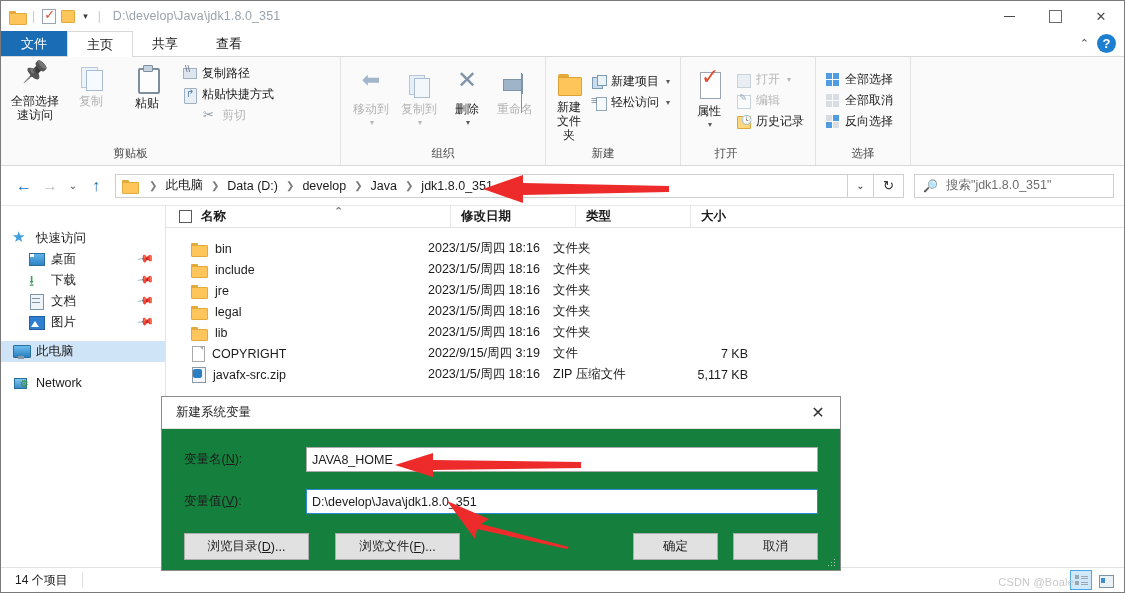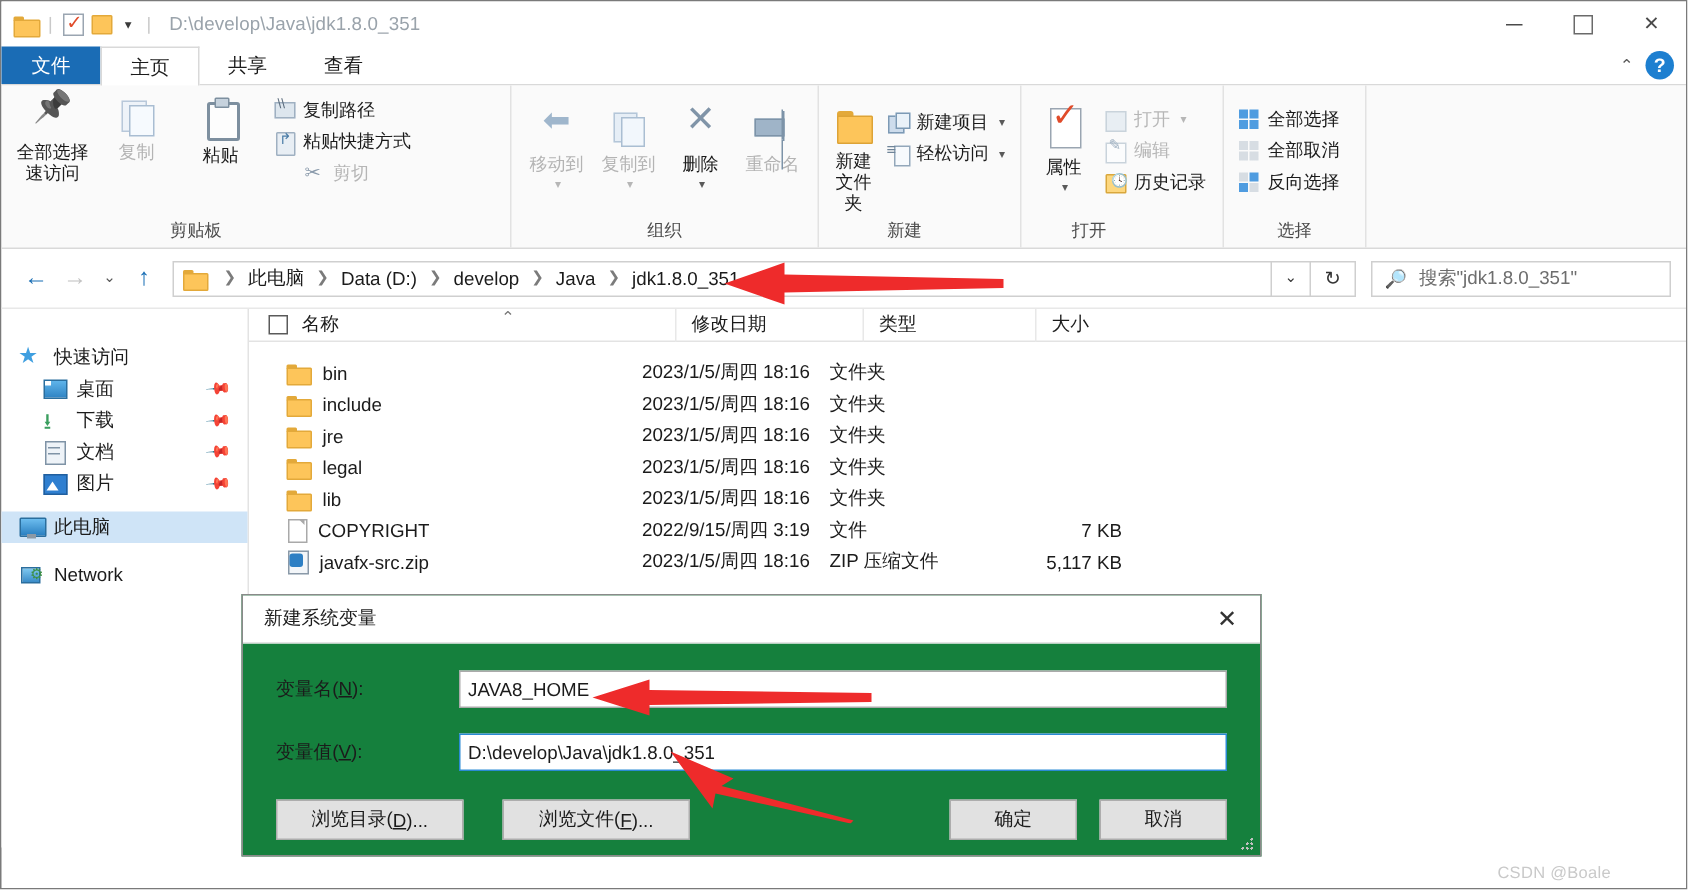--- a/index.html
+++ b/index.html
@@ -358,21 +358,21 @@
     background:linear-gradient(#7fc8f0,#3a8cc8); border:1px solid #2a6e9e;
   }
   .ni-net::after {
     content:"⚙"; position:absolute; left:7px; top:3px; font-size:10px; color:#3d8f47;
   }
 
   
   .files { flex:1; background:#fff; position:relative; }
   .colhdr {
     height: 22px; display:flex; align-items:center; border-bottom:1px solid #e3e3e3;
-    font-size:12.5px; color:#1b1b1b; position:relative;
+    font-size:12.5px; color:#1b1b1b; position:relative;font-weight:bold;
   }
   .colhdr .cell { padding-left:10px; position:relative; height:22px; display:flex; align-items:center; }
   .colhdr .cell + .cell { border-left:1px solid #e8e8e8; }
   .hdr-check {
     width:13px; height:13px; border:1px solid #5a5a5a; margin-left:13px; margin-right:9px;
   }
   .sortcaret {
     position:absolute; left: 133px; top:-1px; font-size:11px; color:#777;
   }
   .row {
@@ -803,20 +803,32 @@
           <span class="f-zip"></span>
           <span>javafx-src.zip</span>
         </span>
         <span class="date">2023/1/5/周四 18:16</span>
         <span class="type">ZIP 压缩文件</span>
         <span class="size">5,117 KB</span>
       </div>
     </div>
   </div>
 
+  <div class="statusbar">
+    <span class="count">14 个项目</span>
+    <span class="divider"></span>
+    <div class="right">
+      <div class="viewbtn active">
+        <span class="vb-details"></span>
+      </div>
+      <div class="viewbtn">
+        <span class="vb-tiles"></span>
+      </div>
+    </div>
+  </div>
   <div class="watermark">CSDN @Boale</div>
 
   <div class="dialog">
     <div class="dlg-title">
       <span>新建系统变量</span>
       <span class="dlg-close">✕</span>
     </div>
     <div class="dlg-body">
       <div class="frow">
         <span class="flabel"><span>变量名(</span><span class="u">N</span><span>):</span></span>

